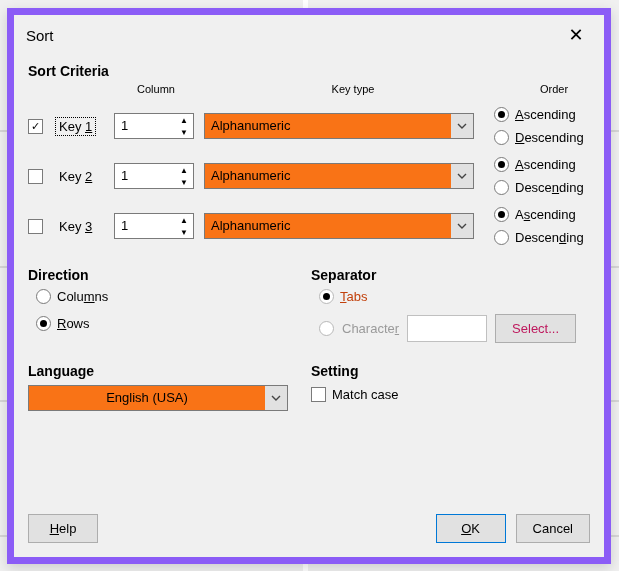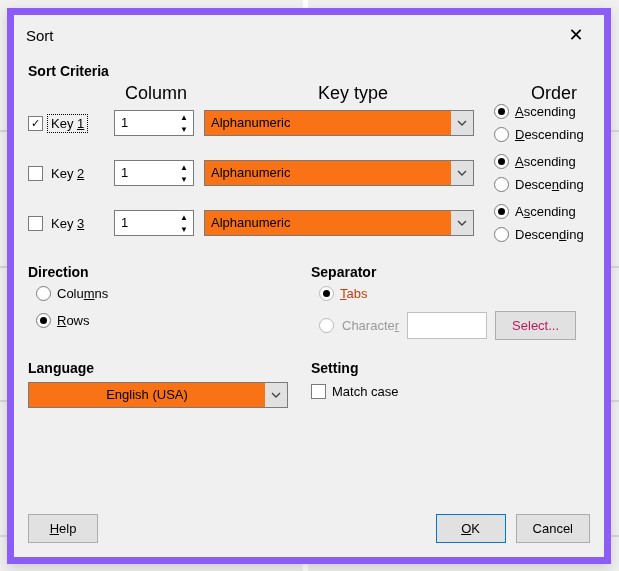--- a/index.html
+++ b/index.html
@@ -40,38 +40,38 @@
     cursor: pointer;
   }
   .body {
     padding: 4px 14px 14px 14px;
     flex: 1;
     position: relative;
   }
   .section-label { font-weight: bold; margin: 4px 0 4px 0; font-size: 14px; }
   .headers {
     display: flex;
-    margin-bottom: 6px;
-    font-size: 18px;
+    margin-bottom: 18px;
+    font-size: 11px;
   }
   .headers .col1 { width: 86px; }
   .headers .col2 { width: 94px; text-align: center; padding-right: 10px; }
   .headers .col3 { width: 270px; text-align: center; padding-left: 20px; }
   .headers .col4 { flex: 1; text-align: center; padding-left: 40px; }
   .criteria-row {
     display: flex;
     align-items: center;
     margin-bottom: 24px;
   }
   .criteria-row:last-child { margin-bottom: 8px; }
   .key-cell {
     width: 86px;
     display: flex;
     align-items: center;
-    gap: 4px;
+    gap: 12px;
   }
   .checkbox {
     width: 15px; height: 15px;
     border: 1px solid #7a7a7a;
     background: #fff;
     display: inline-flex;
     align-items: center;
     justify-content: center;
     cursor: pointer;
     flex-shrink: 0;

